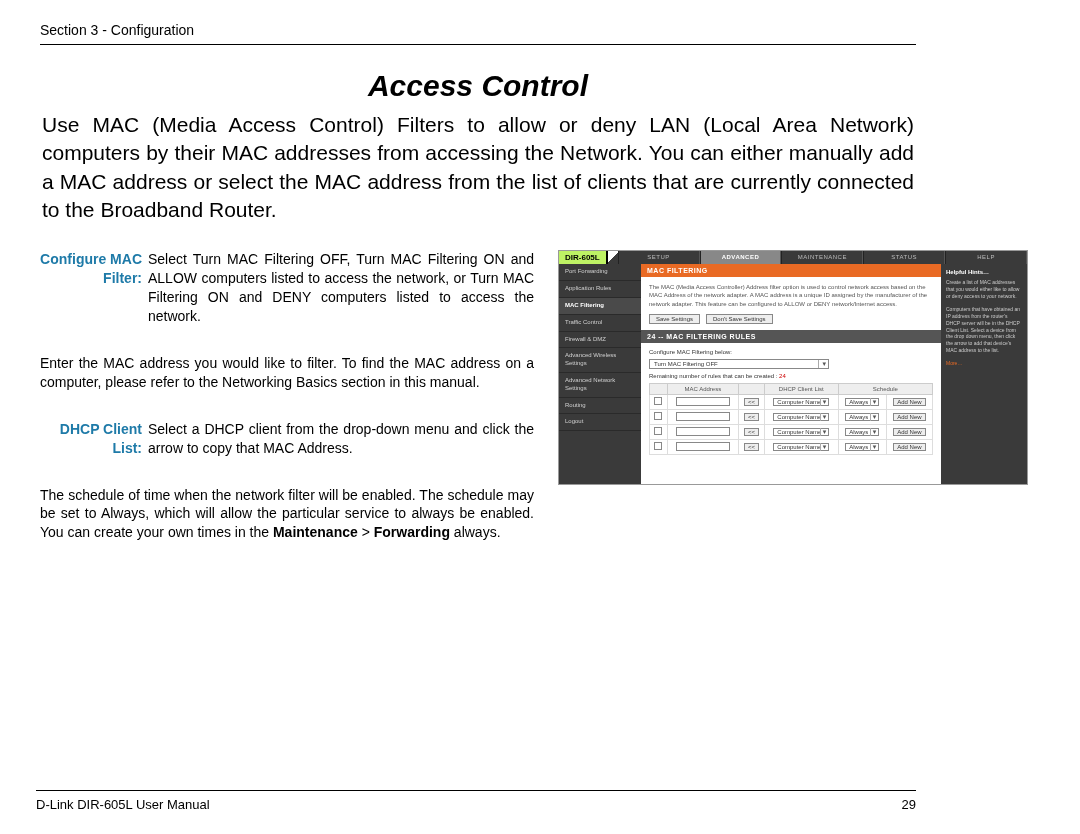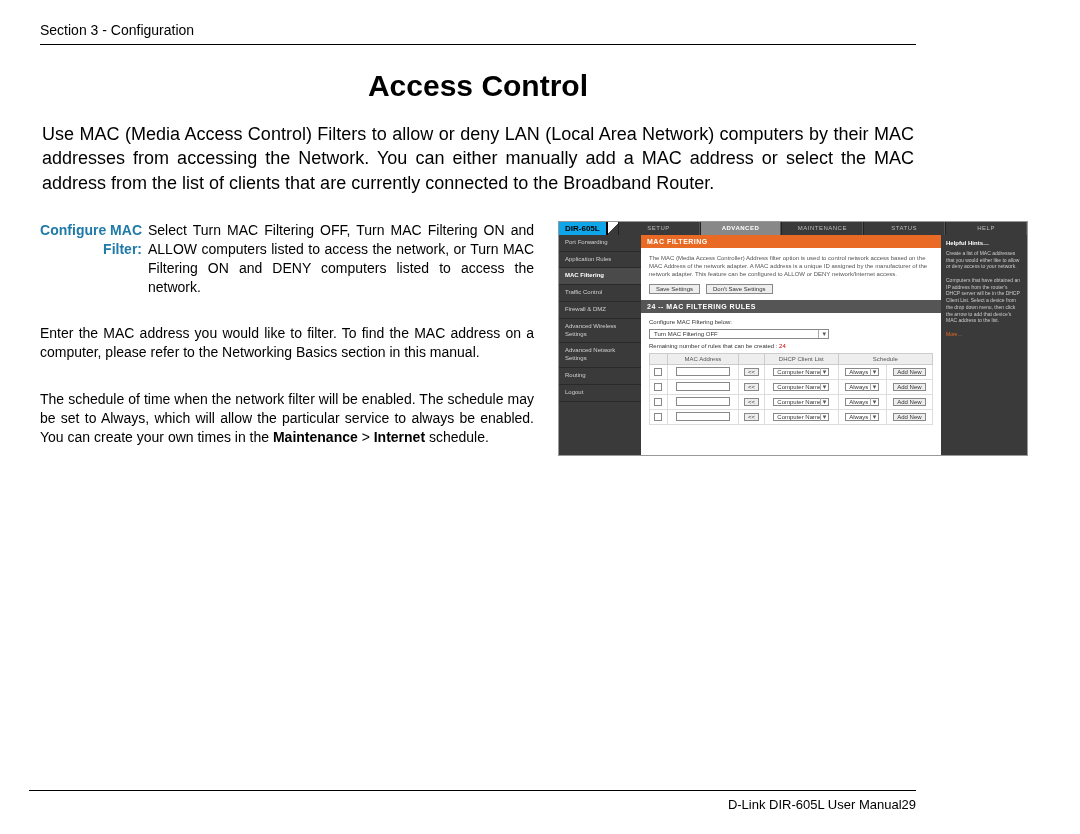--- a/index.html
+++ b/index.html
@@ -1,32 +1,32 @@
 <!DOCTYPE html>
 <html><head>
 <meta charset="utf-8">
 <style>
   * { box-sizing: border-box; margin: 0; padding: 0; }
   html, body { width: 1080px; height: 834px; background: #fff; font-family: "Myriad Pro", "Segoe UI", Arial, sans-serif; color: #000; }
   .page { width: 956px; height: 834px; position: relative; padding: 0 40px; }
   .hdr { padding-top: 22px; font-size: 14px; border-bottom: 1.5px solid #000; padding-bottom: 6px; }
-  .title { text-align: center; font-size: 30px; font-weight: 700; margin-top: 24px; }
-  .intro { font-size: 18px; line-height: 1.35; margin: 19px 2px 0 2px; text-align: justify; }
+  .title { text-align: center; font-size: 30px; font-weight: 700; margin-top: 24px; font-style: italic; }
+  .intro { font-size: 21px; line-height: 1.35; margin: 8px 2px 0 2px; text-align: justify; }
   .cols { display: flex; margin-top: 26px; gap: 24px; }
   .defs { flex: 0 0 494px; }
   .row { display: flex; margin-bottom: 28px; }
   .term { flex: 0 0 108px; text-align: right; font-weight: 700; color: #1e7aa8; font-size: 14px; padding-right: 6px; line-height: 1.35; }
   .desc { flex: 1; font-size: 14px; line-height: 1.35; text-align: justify; }
   .desc b { font-weight: 700; }
 
   
   .shot { flex: 1; }
   .router { font-family: Verdana, Arial, sans-serif; font-size: 7px; color: #333; border: 1px solid #999; width: 470px; }
   .tabs { display:flex; background:#3a3a3a; }
-  .tabs .model { background:#0ea5e9; color:#000; font-weight:700; font-size:8px; padding:2px 6px; border-right:2px solid #000; }
+  .tabs .model { background:#bef264; color:#000; font-weight:700; font-size:8px; padding:2px 6px; border-right:2px solid #000; }
   .tabs .sl { width:10px; background:linear-gradient(135deg,#fff 49%,#3a3a3a 51%); }
   .tabs .tab { flex:1; text-align:center; color:#bbb; padding:3px 0; font-size:6px; letter-spacing:.5px; border-left:1px solid #222; border-right:1px solid #555; }
   .tabs .tab.act { background:#888; color:#fff; font-weight:700; }
   .rbody { display:flex; }
   .sidebar { width:82px; background:#3a3a3a; }
   .sitem { color:#d0d0d0; font-size:6px; padding:4px 6px; border-bottom:1px solid #2a2a2a; line-height:1.3; }
   .sitem.act { color:#fff; font-weight:700; background:#4a4a4a; }
   .main { flex:1; background:#fff; padding:0; min-height:220px; }
   .bar { background:#e96a24; color:#fff; font-weight:700; font-size:7px; padding:3px 6px; letter-spacing:.5px; }
   .mbox { padding:6px 8px; }
@@ -46,42 +46,46 @@
   .sm { display:inline-block; border:1px solid #888; background:#eee; padding:0 3px; font-size:6px; }
   .dd { display:inline-block; border:1px solid #888; width:56px; padding:0 3px; font-size:6px; text-align:left; position:relative; background:#fff; }
   .dd:after { content:"▾"; position:absolute; right:2px; top:-1px; font-size:7px; color:#555; border-left:1px solid #aaa; padding-left:2px; }
   .dds { display:inline-block; border:1px solid #888; width:34px; padding:0 3px; font-size:6px; text-align:left; position:relative; background:#fff; }
   .dds:after { content:"▾"; position:absolute; right:2px; top:-1px; font-size:7px; color:#555; border-left:1px solid #aaa; padding-left:2px; }
   .ip { display:inline-block; border:1px solid #888; width:54px; height:9px; background:#fff; }
   .hints { width:86px; background:#3a3a3a; color:#ccc; font-size:5px; padding:4px 5px; line-height:1.35; }
   .hints .ht { color:#fff; font-weight:700; font-size:6px; margin-bottom:3px; }
   .hints span.more { color:#e96a24; }
 
-  .ftr { position:absolute; left:29px; right:40px; bottom:22px; border-top:1.5px solid #000; padding-top:6px; font-size:13px; display:flex; justify-content:flex-end; }
+  .ftr { position:absolute; left:36px; right:40px; bottom:22px; border-top:1.5px solid #000; padding-top:6px; font-size:13px; display:flex; justify-content:space-between; }
 </style>
 </head>
 <body>
 
 <div class="page">
   <div class="hdr">Section 3 - Configuration</div>
   <div class="title">Access Control</div>
   <p class="intro">Use MAC (Media Access Control) Filters to allow or deny LAN (Local Area Network) computers by their MAC addresses from accessing the Network. You can either manually add a MAC address or select the MAC address from the list of clients that are currently connected to the Broadband Router.</p>
 
   <div class="cols">
     <div class="defs">
       <div class="row">
         <div class="term">Configure MAC Filter:</div>
         <div class="desc">Select Turn MAC Filtering OFF, Turn MAC Filtering ON and ALLOW computers listed to access the network, or Turn MAC Filtering ON and DENY computers listed to access the network.</div>
       </div>
       <div class="row">
         <div class="desc">Enter the MAC address you would like to filter. To find the MAC address on a computer, please refer to the Networking Basics section in this manual.</div>
       </div>
       <div class="row">
+        <div class="term">DHCP Client List:</div>
+        <div class="desc">Select a DHCP client from the drop-down menu and click the arrow to copy that MAC Address.</div>
+      </div>
+      <div class="row">
         <div class="desc">
-          <span>The schedule of time when the network filter will be enabled. The schedule may be set to Always, which will allow the particular service to always be enabled. You can create your own times in the </span><b>Maintenance</b><span> &gt; </span><b>Internet</b><span> schedule.</span>
+          <span>The schedule of time when the network filter will be enabled. The schedule may be set to Always, which will allow the particular service to always be enabled. You can create your own times in the </span><b>Maintenance</b><span> &gt; </span><b>Forwarding</b><span> always.</span>
         </div>
       </div>
     </div>
 
     <div class="shot">
       <div class="router">
         <div class="tabs">
           <div class="model">DIR-605L</div>
           <div class="sl"></div>
           <div class="tab">SETUP</div>

